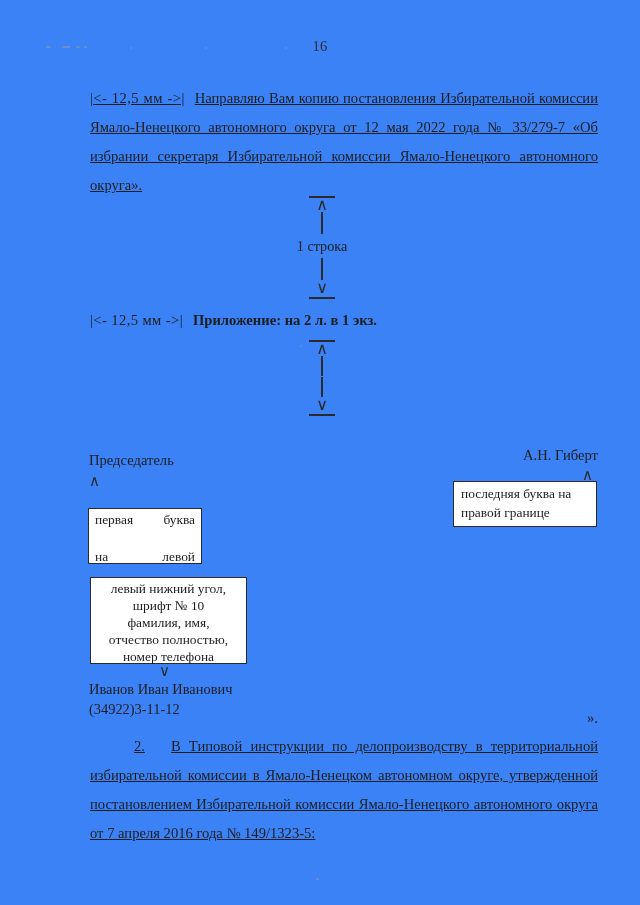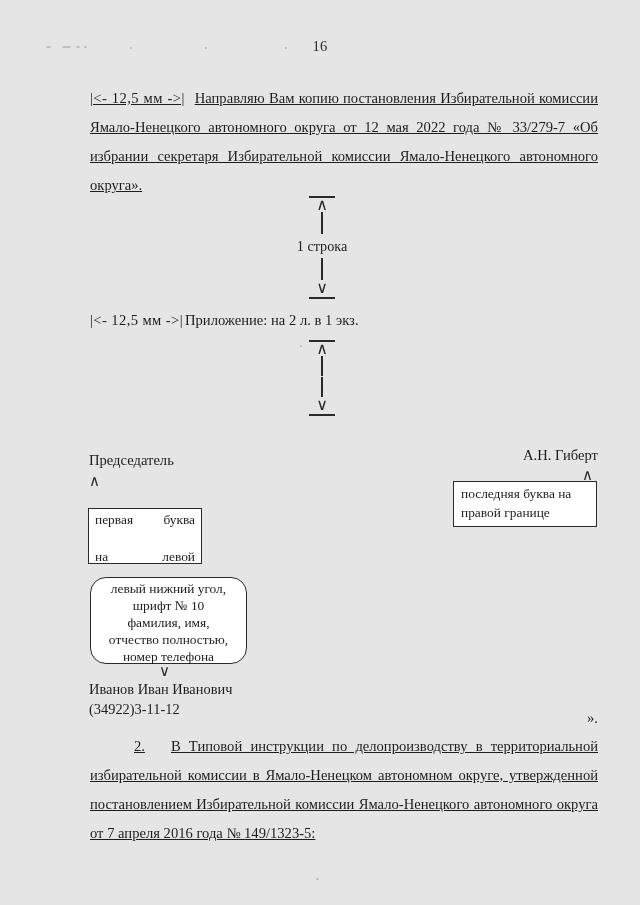--- a/index.html
+++ b/index.html
@@ -4,21 +4,21 @@
 <style>
   html, body {
     margin: 0;
     padding: 0;
     background: #ffffff;
   }
   #page {
     position: relative;
     width: 640px;
     height: 905px;
-    background: #e5e5e5;
+    background: #3b82f6;
     overflow: hidden;
     font-family: "Liberation Serif", "DejaVu Serif", serif;
     color: #1a1a1a;
   }
 
   
   .speck {
     position: absolute;
     background: #9a9a9a;
     border-radius: 50%;
@@ -156,21 +156,20 @@
   #note-right {
     left: 453px; top: 481px; width: 144px; height: 46px;
     padding: 3px 6px 0 7px;
     text-align: left;
   }
   #note-bottom {
     left: 90px; top: 577px; width: 157px; height: 87px;
     padding: 2px 4px 0 4px;
     text-align: center;
     line-height: 17px;
-    border-radius: 16px;
   }
 
   
   .contact {
     position: absolute;
     left: 89px;
     top: 679px;
     font-size: 14.4px;
     line-height: 20px;
     color: #1d1d1d;
@@ -209,21 +208,21 @@
   <div class="vbar-group" id="arrow1">
     <div class="edge"></div>
     <div class="head">∧</div>
     <div class="stem"></div>
     <div class="vlabel">1 строка</div>
     <div class="stem"></div>
     <div class="head">∨</div>
     <div class="edge" style="margin-top:3px;"></div>
   </div>
 
-  <div class="attach-line"><span class="measure">|&lt;- 12,5 мм -&gt;|</span><span style="margin-left:2px;">Приложение: на 2 л. в 1 экз.</span></div>
+  <div class="attach-line"><span class="measure">|&lt;- 12,5 мм -&gt;|</span><span style="margin-left:10px;font-weight:bold;">Приложение: на 2 л. в 1 экз.</span></div>
 
   <div class="vbar-group" id="arrow2">
     <div class="edge"></div>
     <div class="head">∧</div>
     <div class="stem"></div>
     <div class="stem"></div>
     <div class="head">∨</div>
     <div class="edge" style="margin-top:3px;"></div>
   </div>
 

